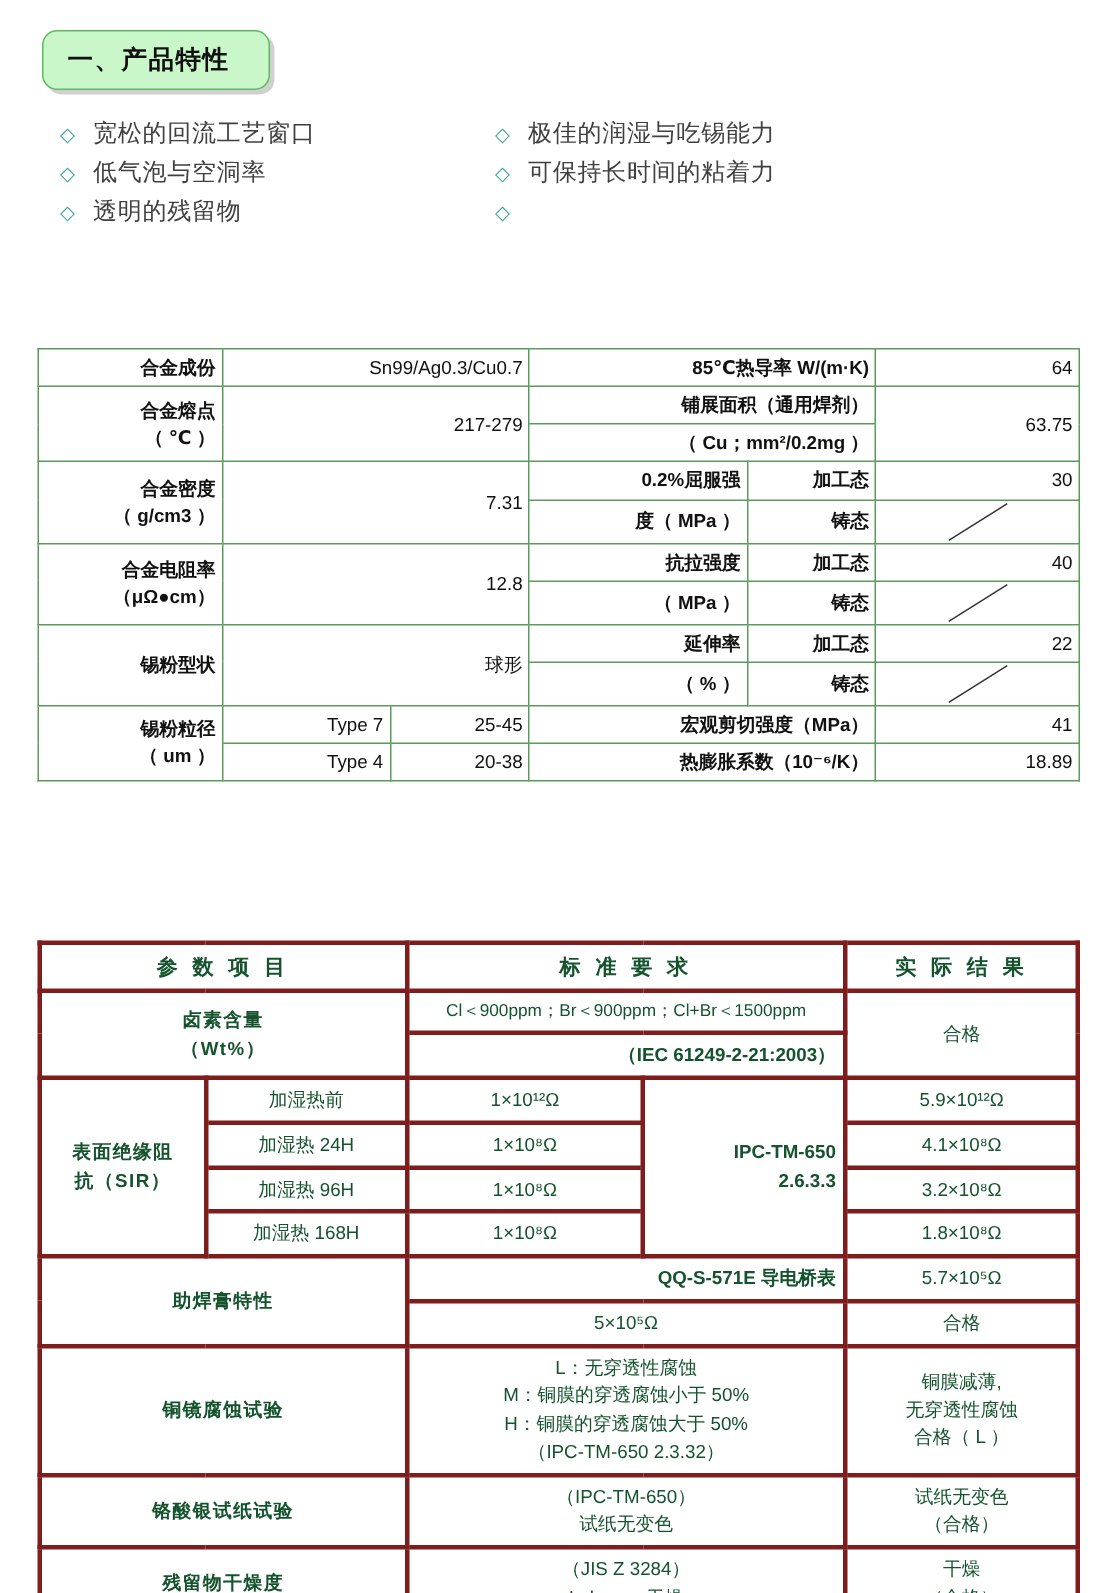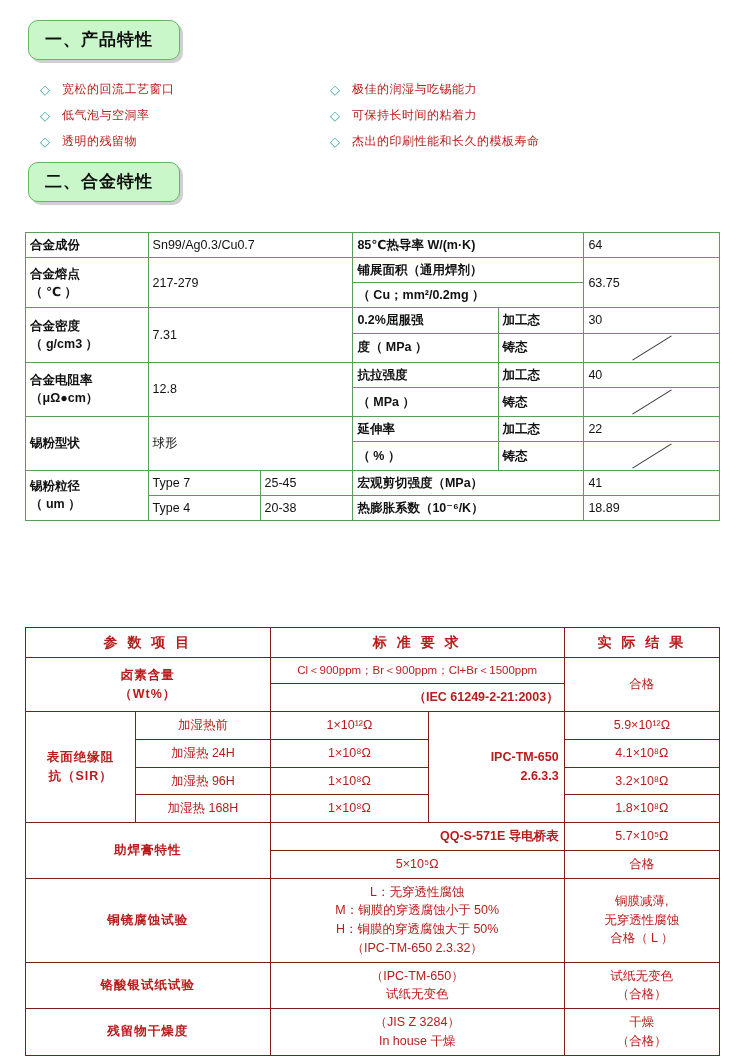--- a/index.html
+++ b/index.html
@@ -39,55 +39,55 @@
     position:absolute;left:40px;top:78px;width:660px;
     display:flex;
   }
   .bcol{display:flex;flex-direction:column;}
   .bcol.left{width:290px;}
   .bcol.right{width:370px;}
   .brow{display:flex;align-items:center;height:23px;margin-bottom:3px;}
   .dia{
     color:#3aa3a3;font-size:13px;margin-right:12px;line-height:1;
   }
-  .btext{font-size:12px;color:#b91c1c;letter-spacing:.5px;}
+  .btext{font-size:16px;color:#404040;letter-spacing:.5px;}
 
   
   table{border-collapse:collapse;}
   .alloy{
     position:absolute;left:25px;top:232px;width:695px;
     font-size:12.5px;
   }
   .alloy td{
     border:1px solid #5b9b5b;
-    text-align:left;
+    text-align:right;
     vertical-align:middle;
     padding:3px 4px;
     color:#111;
   }
   .alloy td.lbl{font-weight:bold;width:120px;line-height:1.45;}
   .alloy td.mid{font-weight:bold;line-height:1.45;}
   .slash{position:relative;height:22px;}
   .slash:after{
     content:"";
     position:absolute;left:50%;top:50%;
     width:46px;height:1px;background:#333;
     transform:translate(-50%,-50%) rotate(-32deg);
   }
 
   .flux{
     position:absolute;left:25px;top:627px;width:695px;
     font-size:12.5px;
   }
   .flux td{
-    border:1px solid #7f1d1d;
+    border:3px solid #7f1d1d;
     text-align:center;
     vertical-align:middle;
     padding:4px 5px;
-    color:#b91c1c;
+    color:#14532d;
     line-height:1.5;
   }
   .flux td.hd{font-weight:bold;font-size:14px;letter-spacing:3px;}
   .flux td.rowlbl{font-weight:bold;letter-spacing:1px;}
   .flux td.b{font-weight:bold;text-align:right;}
   .small{font-size:11.5px;}
 </style>
 </head>
 <body>
 
@@ -116,28 +116,24 @@
       <div class="brow">
         <span class="dia">◇</span>
         <span class="btext">极佳的润湿与吃锡能力</span>
       </div>
       <div class="brow">
         <span class="dia">◇</span>
         <span class="btext">可保持长时间的粘着力</span>
       </div>
       <div class="brow">
         <span class="dia">◇</span>
-        <span class="btext">杰出的印刷性能和长久的模板寿命</span>
       </div>
     </div>
   </div>
 
-  <div class="banner sec2">
-    <span class="btxt">二、合金特性</span>
-  </div>
 
   <table class="alloy">
     <tbody>
         <tr>
       <td class="lbl">合金成份</td>
       <td colspan="2" style="width:200px">Sn99/Ag0.3/Cu0.7</td>
       <td class="mid" colspan="2" style="width:235px">85℃热导率 W/(m·K)</td>
       <td style="width:140px">64</td>
     </tr>
 

